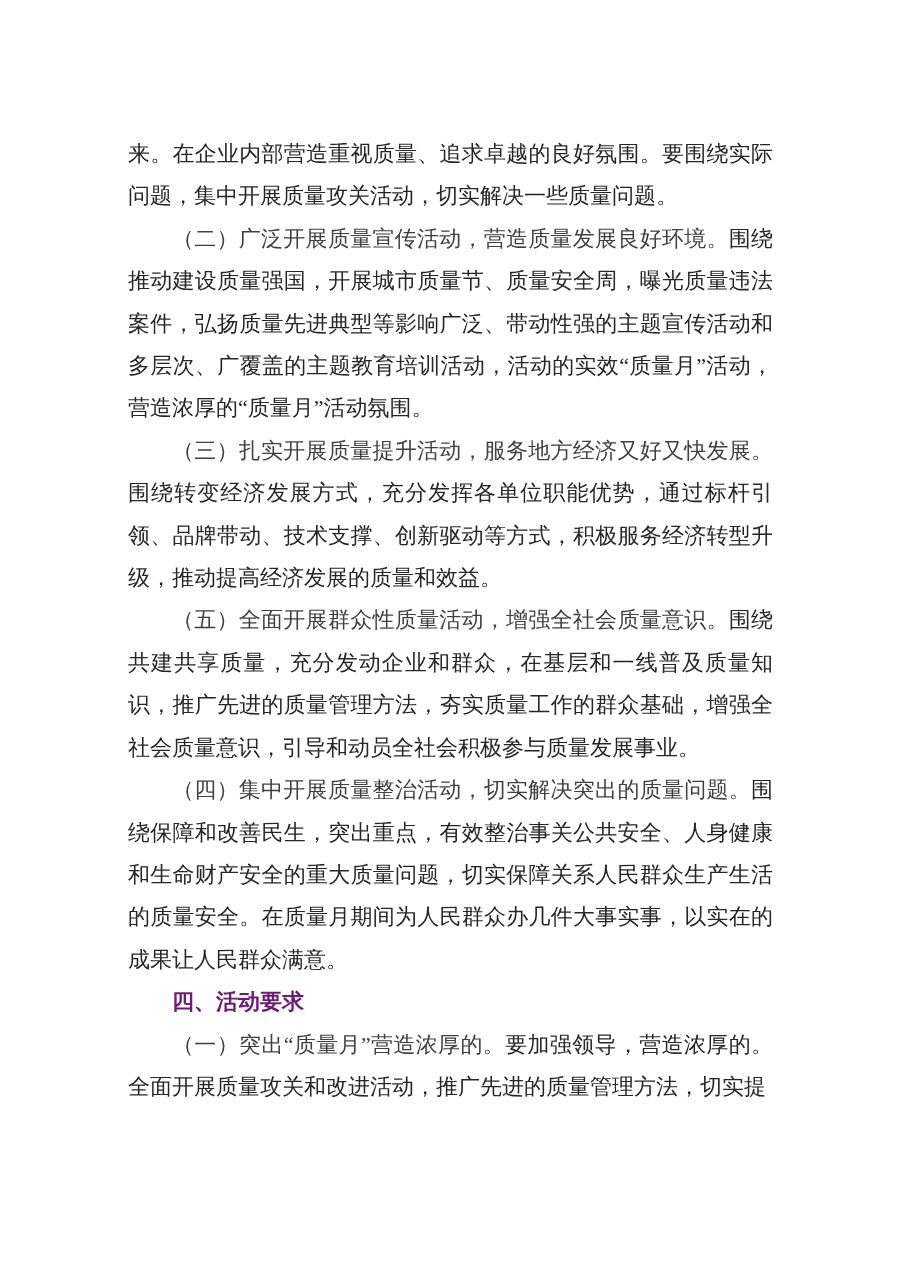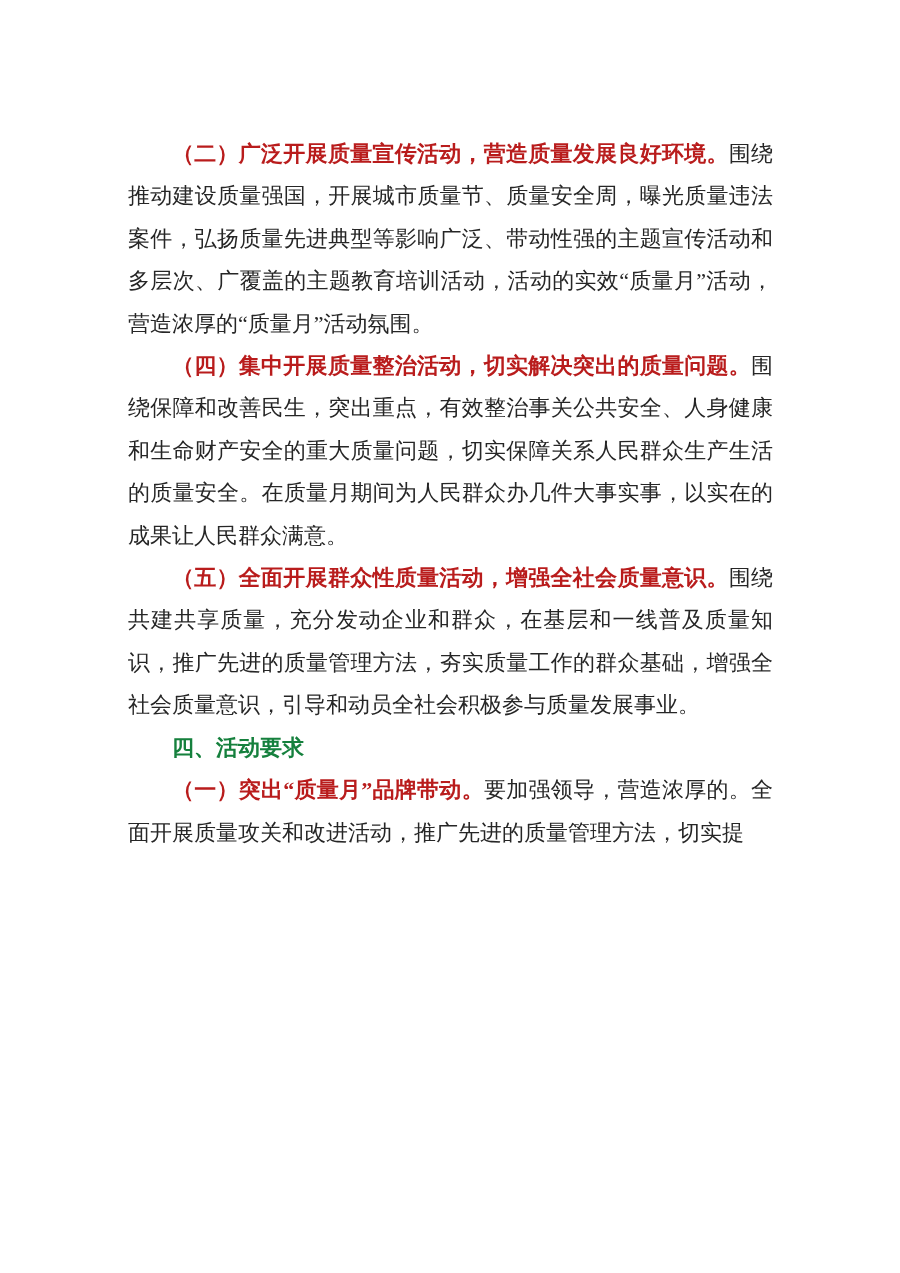--- a/index.html
+++ b/index.html
@@ -18,40 +18,42 @@
     position: absolute; left: 128px; top: 133px; width: 645px;
     font-family: "Liberation Serif", "DejaVu Serif", serif;
     font-size: 22px;
     line-height: 42.4px;
     color: #262626;
     text-align: justify;
     line-break: strict;
   }
   .para { margin: 0; padding: 0; }
   .indent { text-indent: 44px; }
-  .lead { font-weight: bold; color: #b91c1c; }
+  .lead { font-weight: normal; color: #404040; }
   .heading {
     font-family: "Liberation Sans", "DejaVu Sans", sans-serif;
     font-weight: bold;
-    color: #15803d;
+    color: #701a75;
     text-align: left;
   }
 </style>
 </head>
 <body>
 
 <div class="page">
   <div class="content">
 
+    <p class="para"><span>来。在企业内部营造重视质量、追求卓越的良好氛围。要围绕实际问题，集中开展质量攻关活动，切实解决一些质量问题。</span></p>
 
     <p class="para indent"><span class="lead">（二）广泛开展质量宣传活动，营造质量发展良好环境。</span><span>围绕推动建设质量强国，开展城市质量节、质量安全周，曝光质量违法案件，弘扬质量先进典型等影响广泛、带动性强的主题宣传活动和多层次、广覆盖的主题教育培训活动，活动的实效“质量月”活动，营造浓厚的“质量月”活动氛围。</span></p>
 
+    <p class="para indent"><span class="lead">（三）扎实开展质量提升活动，服务地方经济又好又快发展。</span><span>围绕转变经济发展方式，充分发挥各单位职能优势，通过标杆引领、品牌带动、技术支撑、创新驱动等方式，积极服务经济转型升级，推动提高经济发展的质量和效益。</span></p>
+
+    <p class="para indent"><span class="lead">（五）全面开展群众性质量活动，增强全社会质量意识。</span><span>围绕共建共享质量，充分发动企业和群众，在基层和一线普及质量知识，推广先进的质量管理方法，夯实质量工作的群众基础，增强全社会质量意识，引导和动员全社会积极参与质量发展事业。</span></p>
 
     <p class="para indent"><span class="lead">（四）集中开展质量整治活动，切实解决突出的质量问题。</span><span>围绕保障和改善民生，突出重点，有效整治事关公共安全、人身健康和生命财产安全的重大质量问题，切实保障关系人民群众生产生活的质量安全。在质量月期间为人民群众办几件大事实事，以实在的成果让人民群众满意。</span></p>
 
-    <p class="para indent"><span class="lead">（五）全面开展群众性质量活动，增强全社会质量意识。</span><span>围绕共建共享质量，充分发动企业和群众，在基层和一线普及质量知识，推广先进的质量管理方法，夯实质量工作的群众基础，增强全社会质量意识，引导和动员全社会积极参与质量发展事业。</span></p>
-
     <p class="para indent heading"><span>四、活动要求</span></p>
 
-    <p class="para indent"><span class="lead">（一）突出“质量月”品牌带动。</span><span>要加强领导，营造浓厚的。全面开展质量攻关和改进活动，推广先进的质量管理方法，切实提</span></p>
+    <p class="para indent"><span class="lead">（一）突出“质量月”营造浓厚的。</span><span>要加强领导，营造浓厚的。全面开展质量攻关和改进活动，推广先进的质量管理方法，切实提</span></p>
 
   </div>
 </div>
 
 </body></html>

